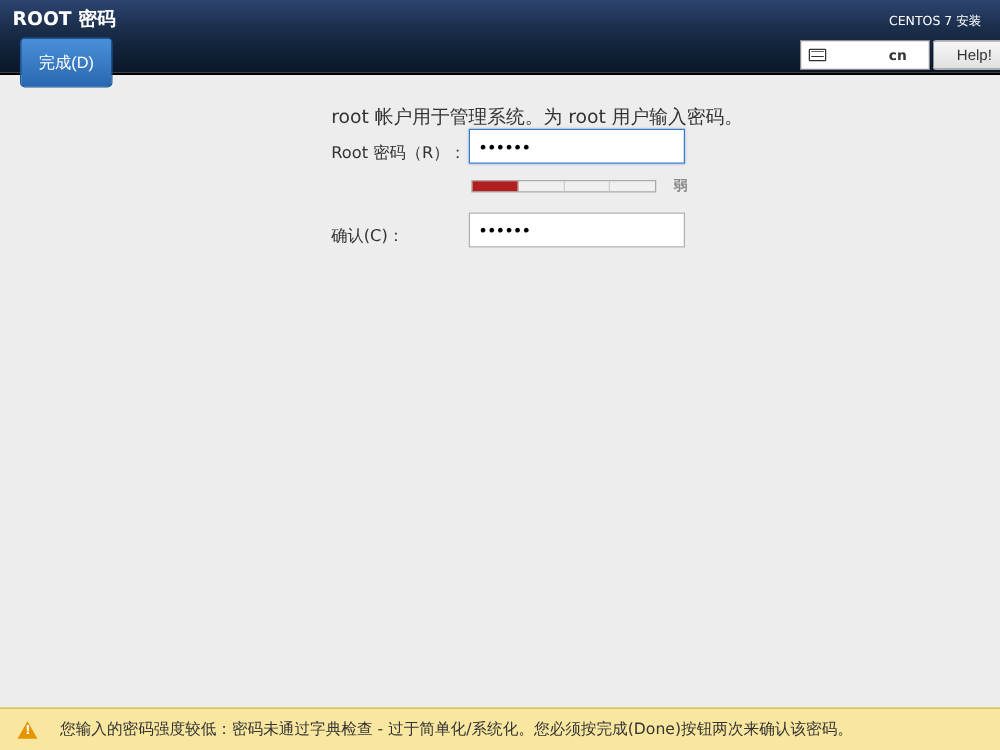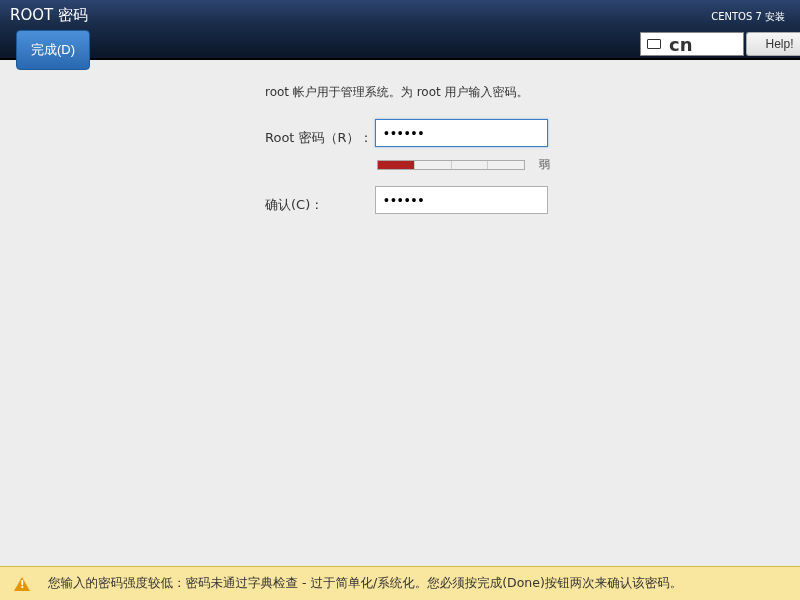--- a/index.html
+++ b/index.html
@@ -20,21 +20,21 @@
       background: linear-gradient(to bottom, #2c4470 0%, #1a2d4a 40%, #0a1628 100%);
       border-bottom: 2px solid #000;
       position: relative;
       color: white;
     }
     .title {
       position: absolute;
       left: 10px;
       top: 6px;
       font-size: 15px;
-      font-weight: normal;
+      font-weight: bold;
     }
     .done-btn {
       position: absolute;
       left: 16px;
       top: 30px;
       padding: 10px 14px;
       background: linear-gradient(to bottom, #4a90d9, #2968b0);
       border: 1px solid #1d5a9a;
       border-radius: 4px;
       color: white;
@@ -71,22 +71,23 @@
     .keyboard-icon::after {
       content: "";
       position: absolute;
       left: 1px;
       right: 1px;
       top: 1px;
       bottom: 1px;
       background: repeating-linear-gradient(to bottom, #333 0, #333 0.5px, transparent 0.5px, transparent 2px);
     }
     .lang-text {
-      font-size: 18px;
-      font-weight: bold;
+      font-size: 11px;
+      font-weight: bold;
+      margin-left: 42px;
     }
     .help-btn {
       position: absolute;
       right: 0;
       top: 32px;
       width: 54px;
       height: 24px;
       background: linear-gradient(to bottom, #f7f7f7, #e0e0e0);
       border: 1px solid #aaa;
       border-right: none;
@@ -94,22 +95,21 @@
       font-size: 12px;
       color: #333;
       cursor: pointer;
       padding-left: 12px;
     }
     .content {
       padding: 24px 40px 0 265px;
       color: #333;
     }
     .instruction {
-      font-size: 12px;
-      margin-bottom: 18px;
+      font-size: 15px;
     }
     .form-row {
       display: flex;
       align-items: flex-end;
       margin-bottom: 10px;
     }
     .form-label {
       width: 110px;
       font-size: 13px;
       text-align: left;

